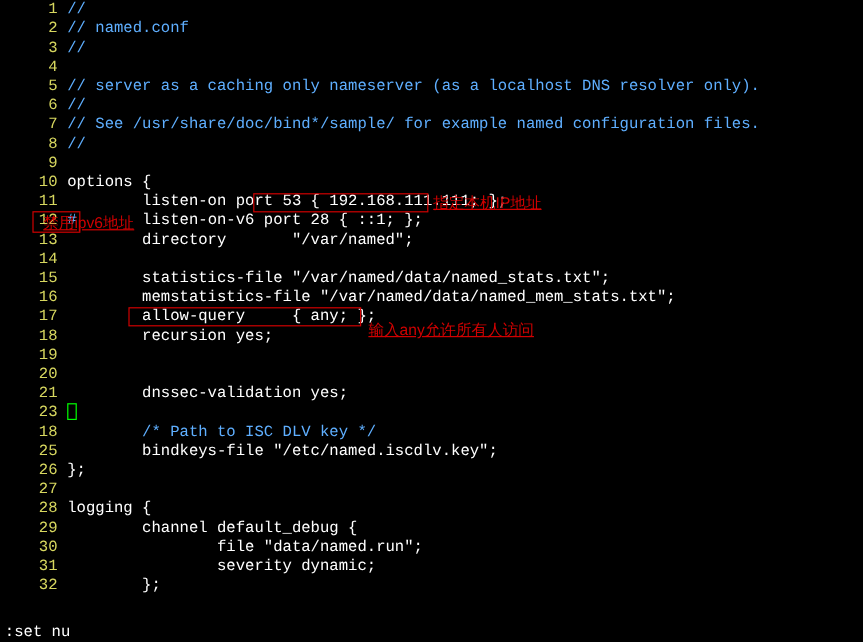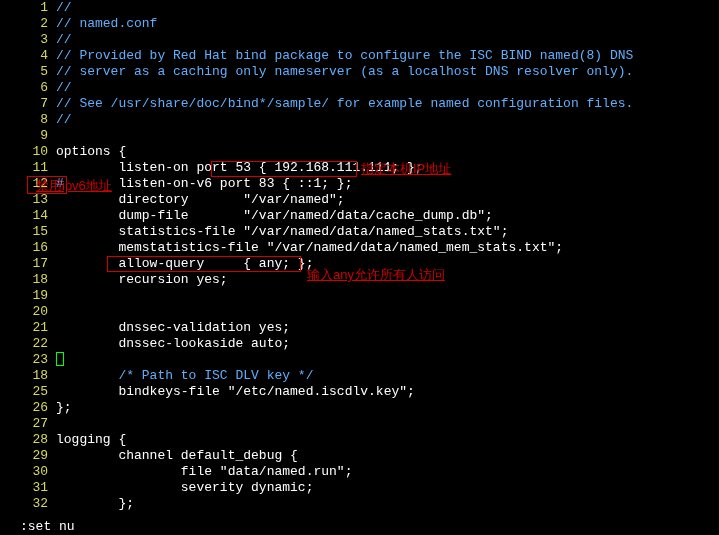--- a/index.html
+++ b/index.html
@@ -33,21 +33,21 @@
 .code {
   color: #fff;
   position: relative;
 }
 .comment { color: #5fafff; }
 .statusbar {
   position: absolute;
   bottom: 0;
   left: 0;
   color: #fff;
-  padding-left: 20px;
+  padding-left: 4px;
 }
 .cursor {
   display: inline-block;
   width: 8px;
   height: 14px;
   border: 1px solid #00ff00;
   background: transparent;
 }
 .annot-box {
   position: absolute;
@@ -63,39 +63,38 @@
   text-decoration: underline;
 }
 </style>
 </head>
 <body>
 
 <div class="editor" id="editor">
     <div class="line"><span class="lineno">1</span><span class="code"><span class="comment">//</span></span></div>
     <div class="line"><span class="lineno">2</span><span class="code"><span class="comment">// named.conf</span></span></div>
     <div class="line"><span class="lineno">3</span><span class="code"><span class="comment">//</span></span></div>
-    <div class="line"><span class="lineno">4</span><span class="code"><span class="comment">// Provided by Red Hat bind package to configure the ISC BIND named(8) DNS</span></span></div>
+    <div class="line"><span class="lineno">4</span></div>
     <div class="line"><span class="lineno">5</span><span class="code"><span class="comment">// server as a caching only nameserver (as a localhost DNS resolver only).</span></span></div>
     <div class="line"><span class="lineno">6</span><span class="code"><span class="comment">//</span></span></div>
     <div class="line"><span class="lineno">7</span><span class="code"><span class="comment">// See /usr/share/doc/bind*/sample/ for example named configuration files.</span></span></div>
     <div class="line"><span class="lineno">8</span><span class="code"><span class="comment">//</span></span></div>
     <div class="line"><span class="lineno">9</span><span class="code"></span></div>
     <div class="line"><span class="lineno">10</span><span class="code">options {</span></div>
     <div class="line"><span class="lineno">11</span><span class="code">        listen-on port 53 { 192.168.111.111; };</span></div>
-    <div class="line"><span class="lineno">12</span><span class="code"><span class="comment">#</span><span>       listen-on-v6 port 83 { ::1; };</span></span></div>
+    <div class="line"><span class="lineno">12</span><span class="code"><span class="comment">#</span><span>       listen-on-v6 port 28 { ::1; };</span></span></div>
     <div class="line"><span class="lineno">13</span><span class="code">        directory       "/var/named";</span></div>
-    <div class="line"><span class="lineno">14</span><span class="code">        dump-file       "/var/named/data/cache_dump.db";</span></div>
+    <div class="line"><span class="lineno">14</span></div>
     <div class="line"><span class="lineno">15</span><span class="code">        statistics-file "/var/named/data/named_stats.txt";</span></div>
     <div class="line"><span class="lineno">16</span><span class="code">        memstatistics-file "/var/named/data/named_mem_stats.txt";</span></div>
     <div class="line"><span class="lineno">17</span><span class="code">        allow-query     { any; };</span></div>
     <div class="line"><span class="lineno">18</span><span class="code">        recursion yes;</span></div>
     <div class="line"><span class="lineno">19</span><span class="code"></span></div>
     <div class="line"><span class="lineno">20</span></div>
     <div class="line"><span class="lineno">21</span><span class="code">        dnssec-validation yes;</span></div>
-    <div class="line"><span class="lineno">22</span><span class="code">        dnssec-lookaside auto;</span></div>
     <div class="line"><span class="lineno">23</span><span class="code"><span class="cursor"></span></span></div>
     <div class="line"><span class="lineno">18</span><span class="code"><span class="comment">        /* Path to ISC DLV key */</span></span></div>
     <div class="line"><span class="lineno">25</span><span class="code">        bindkeys-file "/etc/named.iscdlv.key";</span></div>
     <div class="line"><span class="lineno">26</span><span class="code">};</span></div>
     <div class="line"><span class="lineno">27</span><span class="code"></span></div>
     <div class="line"><span class="lineno">28</span><span class="code">logging {</span></div>
     <div class="line"><span class="lineno">29</span><span class="code">        channel default_debug {</span></div>
     <div class="line"><span class="lineno">30</span><span class="code">                file "data/named.run";</span></div>
     <div class="line"><span class="lineno">31</span><span class="code">                severity dynamic;</span></div>
     <div class="line"><span class="lineno">32</span><span class="code">        };</span></div>

